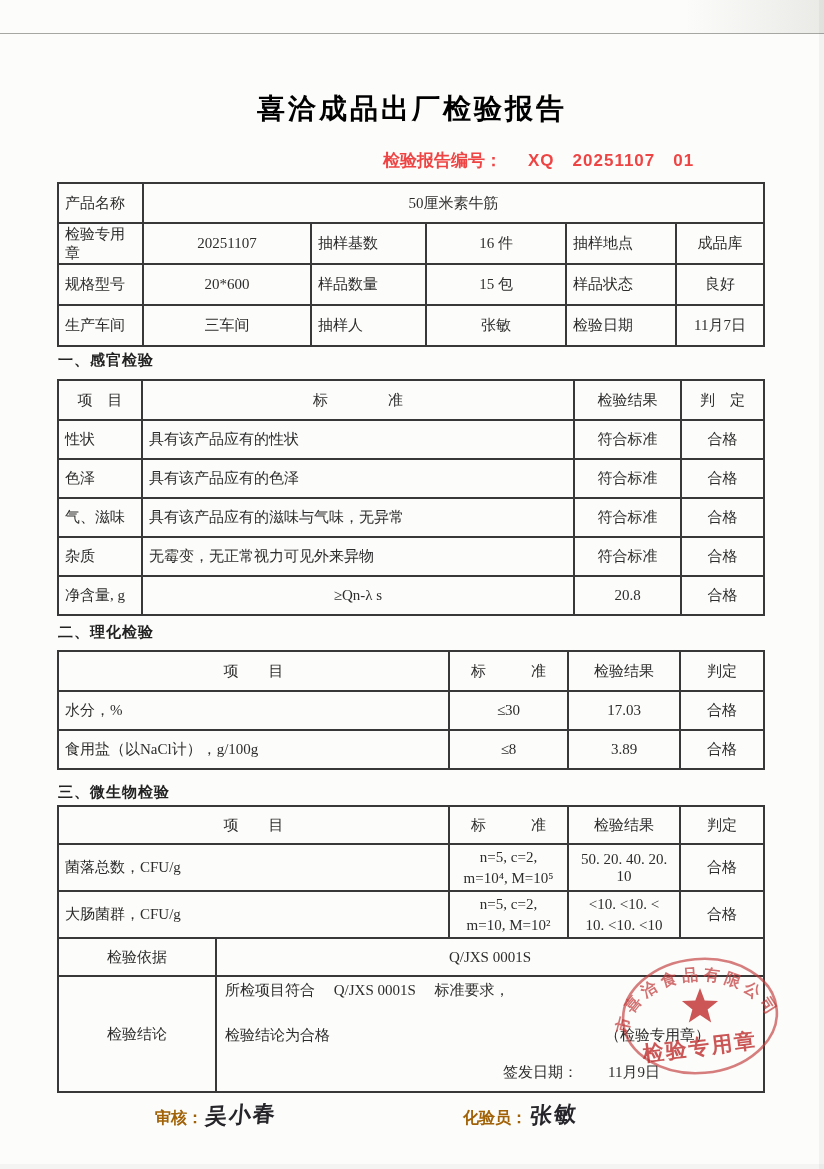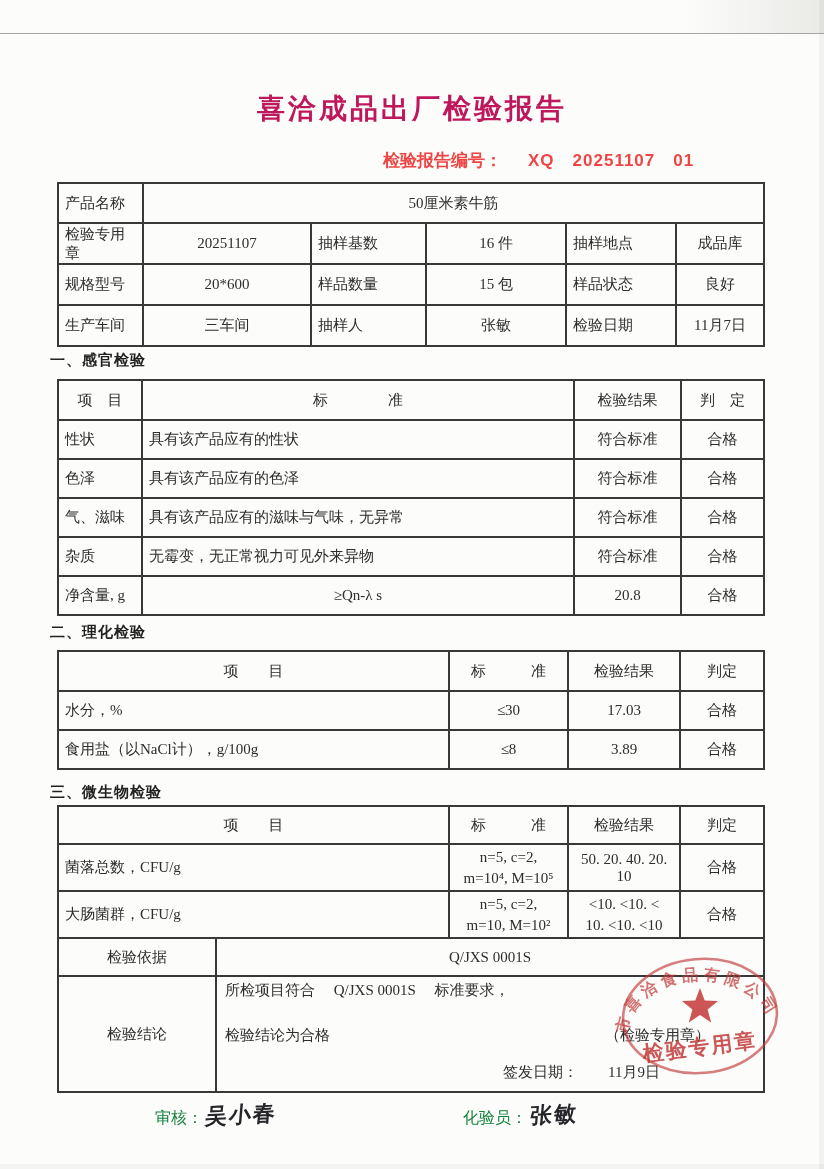--- a/index.html
+++ b/index.html
@@ -11,59 +11,59 @@
     color:#2d2d2d;
   }
   
   .scan-line{position:absolute;left:0;top:33px;width:824px;height:1px;background:#979792;opacity:.85;}
   .scan-shade-tr{position:absolute;right:0;top:0;width:140px;height:33px;background:linear-gradient(90deg,rgba(0,0,0,0),rgba(70,70,60,.10));}
   .scan-shade-r{position:absolute;right:0;top:0;width:5px;height:100%;background:rgba(60,60,50,.05);}
   .scan-shade-b{position:absolute;left:0;bottom:0;width:100%;height:5px;background:rgba(60,60,50,.04);}
   .title{
     position:absolute;left:0;top:90px;width:824px;text-align:center;
     font-family:"Liberation Sans","DejaVu Sans",sans-serif;
-    font-size:28px;font-weight:bold;letter-spacing:3px;color:#be185d;
+    font-size:28px;font-weight:bold;letter-spacing:3px;color:#000000;
   }
   .report-no{
     position:absolute;left:383px;top:149px;
     font-family:"Liberation Sans","DejaVu Sans",sans-serif;
     font-size:17px;font-weight:bold;color:#ef4444;
   }
   .report-no .val{margin-left:26px;letter-spacing:1px;}
 
   table.t{position:absolute;border-collapse:collapse;table-layout:fixed;}
   table.t td{
     border:2px solid #383838;font-size:15px;color:#2d2d2d;
     padding:0 6px;overflow:hidden;vertical-align:middle;
   }
   td.c{text-align:center;padding:0 2px;}
   td.lbl{text-align:left;padding-left:9px;margin-left:8px;}
   td.hd{text-align:center;font-size:15px;}
   .heading{
-    position:absolute;left:50px;
+    position:absolute;left:58px;
     font-family:"Liberation Sans","DejaVu Sans",sans-serif;
     font-size:15px;font-weight:bold;color:#222;letter-spacing:1px;
   }
   .small2{font-size:13px;line-height:1.4;text-align:center;}
   .res2{font-size:14px;line-height:1.35;text-align:center;letter-spacing:0;}
   .tight{font-size:13px;text-align:center;padding:0 1px;letter-spacing:0;}
 
   
   .concl-cell{position:relative;padding:0;}
   .concl-line{position:absolute;left:8px;font-size:15px;}
   .concl-l1{top:4px;}
   .concl-l2{top:49px;}
   .seal-note{position:absolute;left:388px;top:49px;font-size:15px;}
   .issue{position:absolute;left:286px;top:86px;font-size:15px;}
   .issue .val{margin-left:30px;}
 
   .footer{position:absolute;left:0;top:1100px;width:824px;height:50px;}
   .sig-label{
     position:absolute;font-family:"Liberation Sans","DejaVu Sans",sans-serif;
-    font-size:16px;font-weight:normal;color:#15803d;top:8px;
+    font-size:16px;font-weight:bold;color:#a16207;top:8px;
   }
   .sig{
     position:absolute;top:0;font-family:"DejaVu Sans","Liberation Sans",sans-serif;
     font-size:22px;font-weight:bold;color:#25252a;
     transform:rotate(-3deg) skewX(-8deg);letter-spacing:2px;
   }
   .stamp{position:absolute;left:612px;top:946px;z-index:6;pointer-events:none;}
 </style>
 </head>
 <body>

